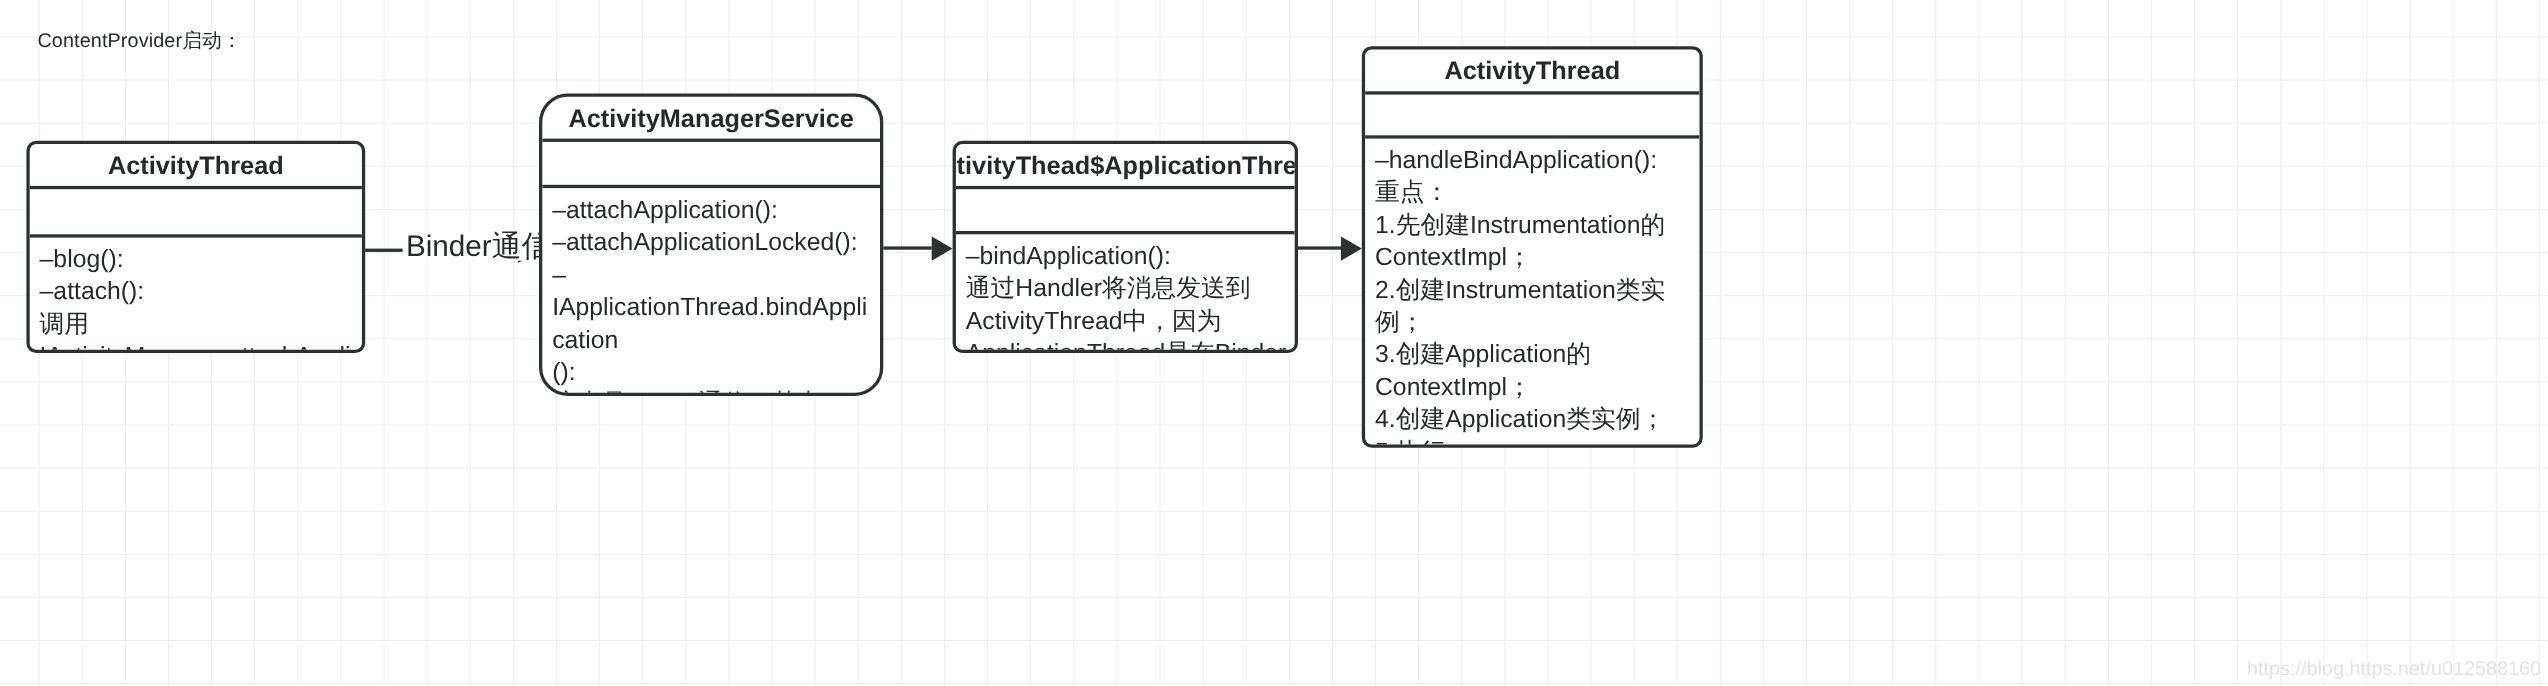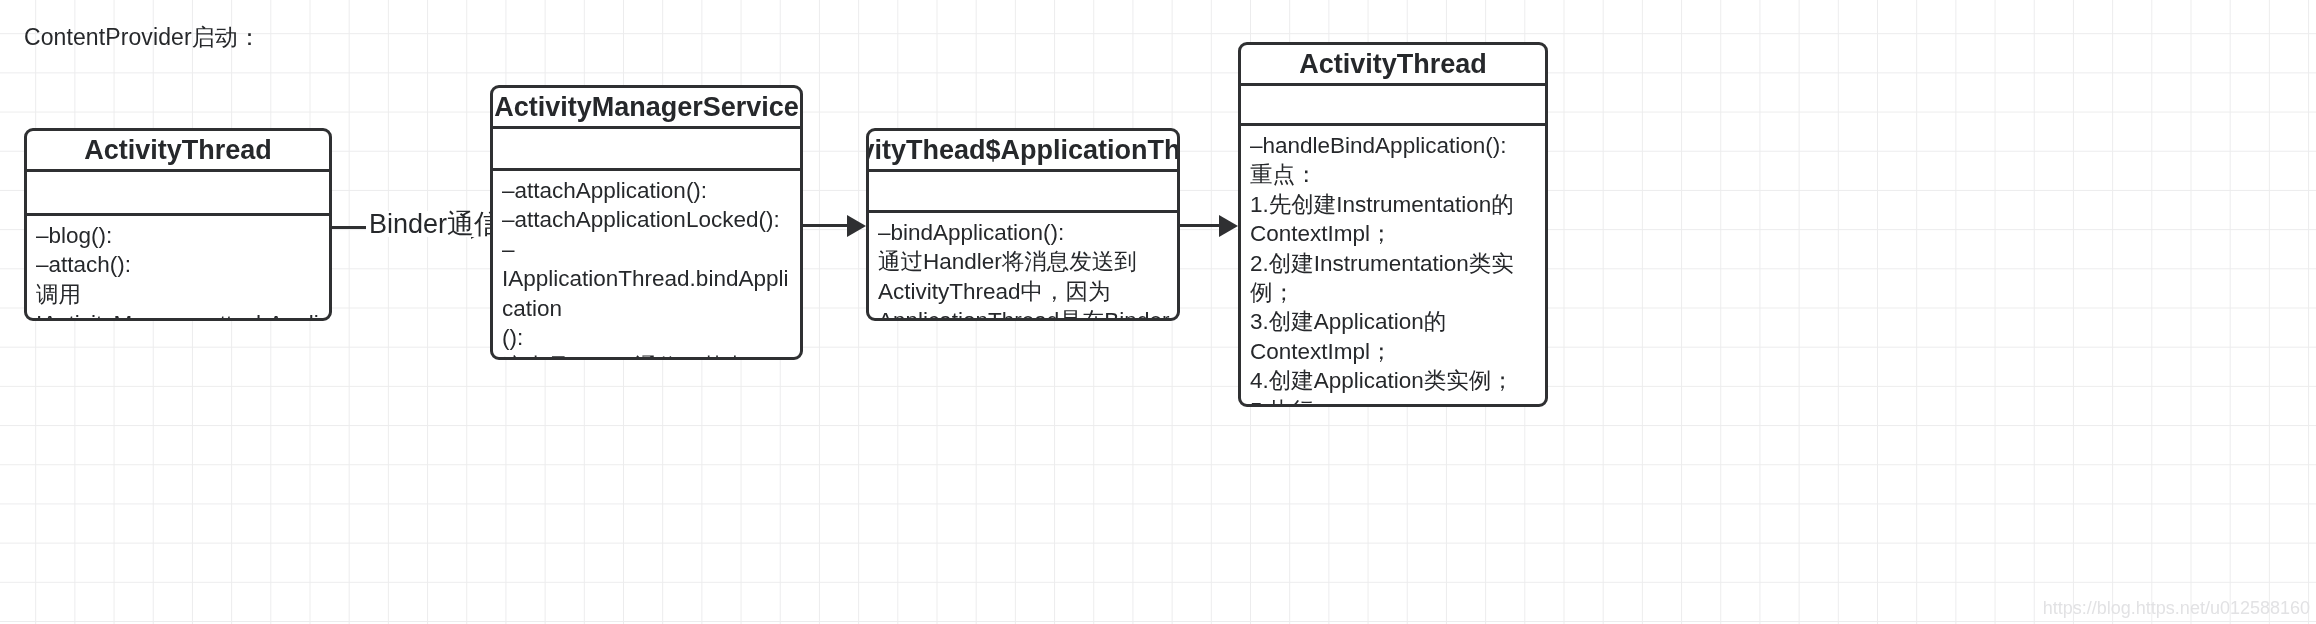--- a/index.html
+++ b/index.html
@@ -19,42 +19,42 @@
     background-size: 39.2px 39.2px;
     background-position: -4px -6px;
     overflow: hidden;
     font-family: "Liberation Sans", "DejaVu Sans", sans-serif;
     color: #26282b;
   }
 
   
   .page-title {
     position: absolute;
-    left: 24px;
+    left: 34px;
     top: 22px;
-    font-size: 23px;
+    font-size: 18px;
     line-height: 30px;
     letter-spacing: 0.1px;
     color: #26282b;
     white-space: nowrap;
   }
 
   
   .uml-box {
     position: absolute;
     box-sizing: border-box;
     background: #ffffff;
     border: 3px solid #2f3032;
     border-radius: 9px;
     overflow: hidden;
   }
   .uml-header {
     box-sizing: border-box;
     text-align: center;
-    font-size: 27px;
+    font-size: 23px;
     line-height: 28px;
     font-weight: bold;
     color: #26282b;
     border-bottom: 3px solid #2f3032;
     display: flex;
     align-items: center;
     justify-content: center;
     white-space: nowrap;
   }
   .uml-spacer {
@@ -69,21 +69,21 @@
     color: #26282b;
     white-space: pre-wrap;
     word-break: break-word;
   }
 
   
   #box-activitythread-1 { left: 24px;   top: 128px; width: 308px; height: 193px; }
   #box-activitythread-1 .uml-header { height: 41px; }
   #box-activitythread-1 .uml-spacer { height: 44px; }
 
-  #box-ams           { left: 490px;  top: 85px;  width: 313px; height: 275px; }
+  #box-ams           { left: 490px;  top: 85px;  width: 313px; height: 275px; border-radius: 26px; }
   #box-ams .uml-header { height: 41px; }
   #box-ams .uml-spacer { height: 42px; }
 
   #box-appthread     { left: 866px;  top: 128px; width: 314px; height: 193px; }
   #box-appthread .uml-header { height: 41px; }
   #box-appthread .uml-spacer { height: 41px; }
 
   #box-activitythread-2 { left: 1238px; top: 42px;  width: 310px; height: 365px; }
   #box-activitythread-2 .uml-header { height: 41px; }
   #box-activitythread-2 .uml-spacer { height: 40px; }

